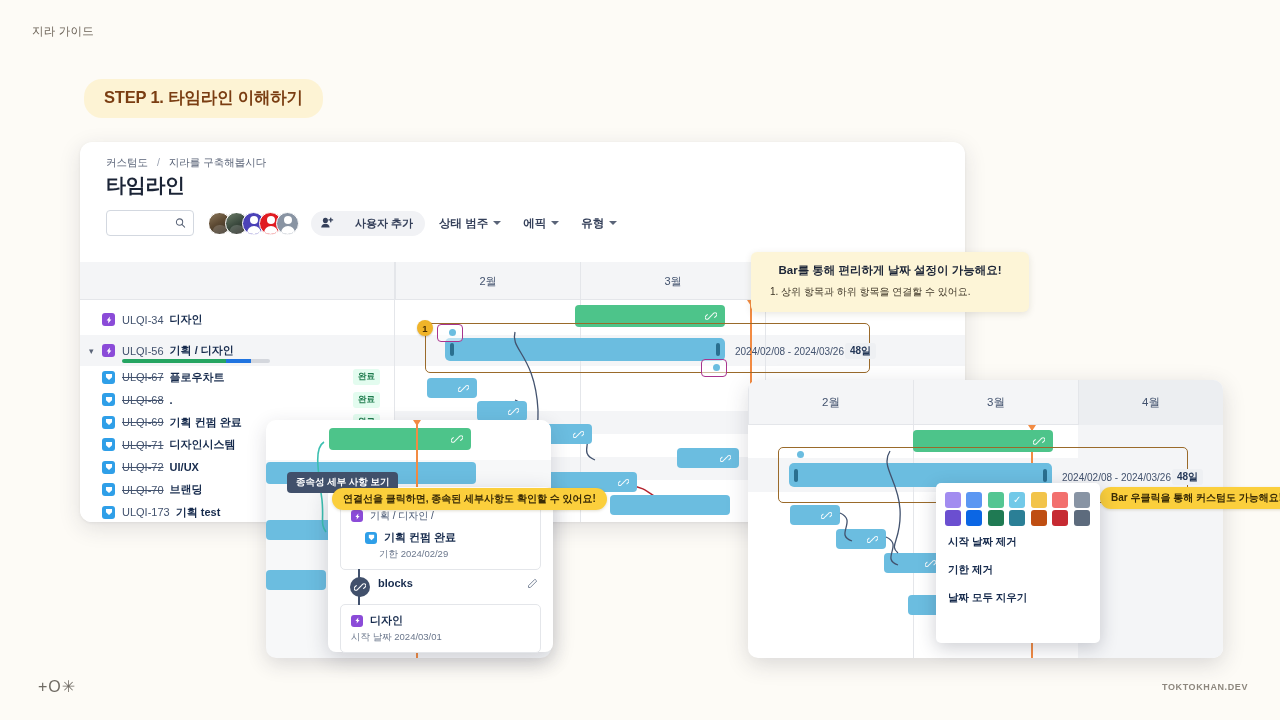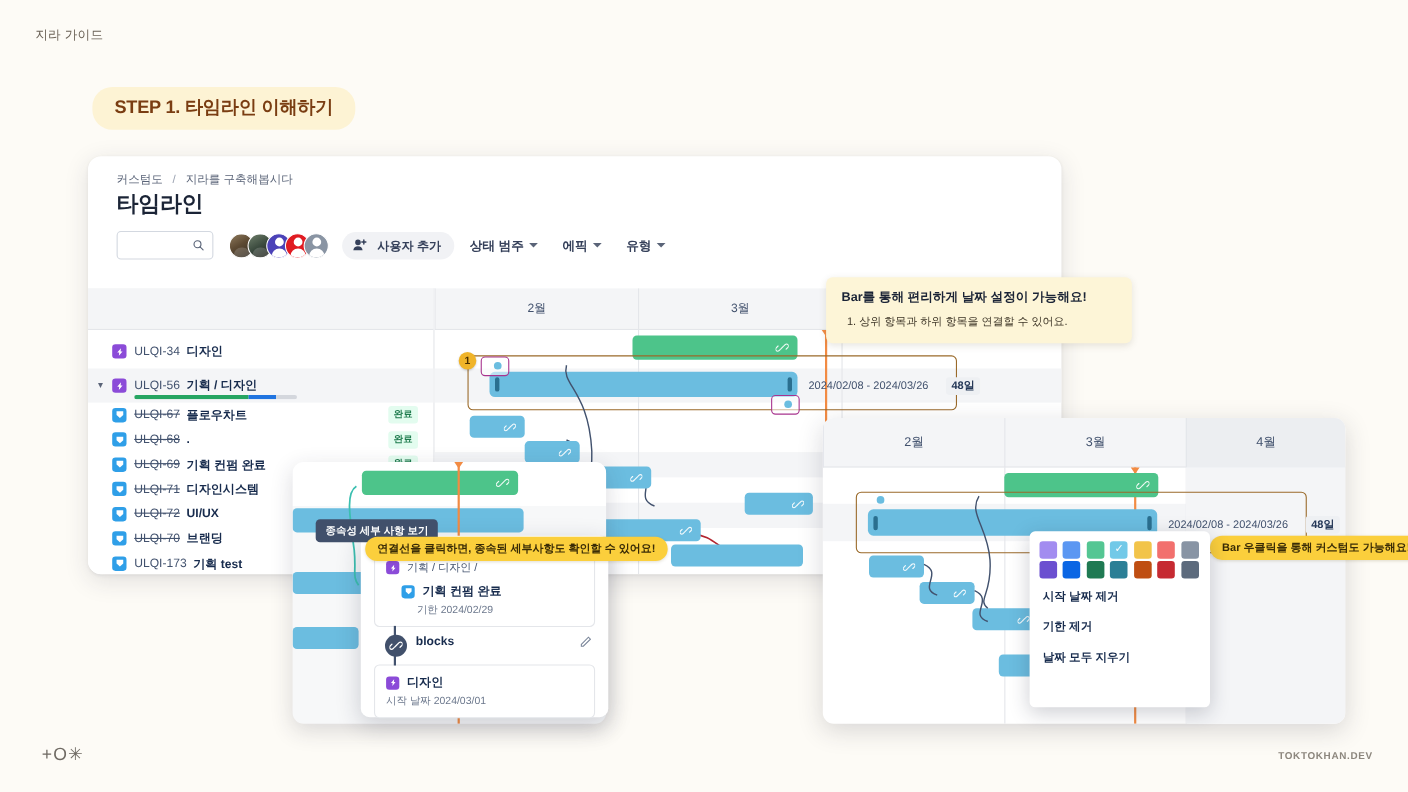--- a/index.html
+++ b/index.html
@@ -69,21 +69,21 @@
   .av.ph { display: flex; align-items: flex-end; justify-content: center; }
   .av.ph::before {
     content: ''; position: absolute; top: 3.5px; left: 50%; transform: translateX(-50%);
     width: 8px; height: 8px; border-radius: 50%; background: #fff;
   }
   .av.ph::after {
     content: ''; position: absolute; bottom: 0; left: 50%; transform: translateX(-50%);
     width: 14px; height: 8px; border-radius: 7px 7px 0 0; background: #fff;
   }
   .add-user {
-    display: flex; align-items: center; gap: 9px; margin-left: 12px;
+    display: flex; align-items: center; gap: 21px; margin-left: 12px;
     background: #f1f2f5; border-radius: 14px; padding: 5px 12px 5px 9px;
     font-size: 11px; font-weight: bold; color: #35405a;
   }
   .add-user .ico { width: 14px; height: 14px; position: relative; }
   .filters { display: flex; align-items: center; margin-left: 14px; }
   .filter {
     display: flex; align-items: center; gap: 5px; margin-right: 22px;
     font-size: 11.5px; font-weight: bold; color: #35405a;
   }
   .caret { width: 0; height: 0; border-left: 4px solid transparent; border-right: 4px solid transparent; border-top: 4.6px solid #5a6478; }
@@ -139,40 +139,40 @@
   .bar.blue { background: #6bbde0; }
   .bar .link-ico { margin-right: 8px; opacity: .92; }
 
   .parent-bar {
     position: absolute; background: #6bbde0; border-radius: 5px;
     display: flex; align-items: center; justify-content: space-between; padding: 0 5px;
   }
   .grip { width: 4px; height: 13px; border-radius: 2px; background: #2a6f8f; }
   .date-label {
     position: absolute; font-size: 10px; color: #42526e; white-space: nowrap;
-    display: flex; align-items: center; gap: 16px;
+    display: flex; align-items: center; gap: 1px;
   }
   .date-label b { background: #eef0f3; border-radius: 3px; padding: 1px 5px; font-size: 10px; color: #253858; }
 
   .sel-box { position: absolute; border: 1.6px solid #a8348e; border-radius: 4px; background: rgba(255,255,255,.55); }
   .handle-dot { position: absolute; width: 7px; height: 7px; border-radius: 50%; background: #6bbde0; }
   .sel-outline { position: absolute; border: 1.3px solid #9a6a2a; border-radius: 5px; }
   .badge-num {
     position: absolute; width: 16px; height: 16px; border-radius: 50%;
     background: #f0b429; color: #4a3000; font-size: 9.5px; font-weight: bold;
     display: flex; align-items: center; justify-content: center; z-index: 9;
     box-shadow: 0 1px 2px rgba(0,0,0,.2);
   }
 
   
   .callout-yellow-box {
     position: absolute; background: #fdf5d7; border-radius: 6px; padding: 11px 14px;
     box-shadow: 0 2px 7px rgba(80,70,30,.13); z-index: 30;
   }
-  .callout-yellow-box .t1 { font-size: 11.5px; font-weight: bold; color: #1b2436; margin-bottom: 7px; }
+  .callout-yellow-box .t1 { font-size: 11.5px; font-weight: bold; color: #1b2436; margin-bottom: 7px; text-align: center; }
   .callout-yellow-box .t2 { font-size: 10px; color: #3c3426; padding-left: 5px; }
 
   .pill-yellow {
     position: absolute; background: #fbcf3c; border-radius: 11px; padding: 4px 11px;
     font-size: 10px; font-weight: bold; color: #3a2c06; white-space: nowrap; z-index: 40;
     box-shadow: 0 1px 3px rgba(90,70,0,.18);
   }
   .tip-dark {
     position: absolute; background: #41506b; color: #fff; border-radius: 4px;
     padding: 4px 9px; font-size: 9.5px; font-weight: bold; white-space: nowrap; z-index: 39;

